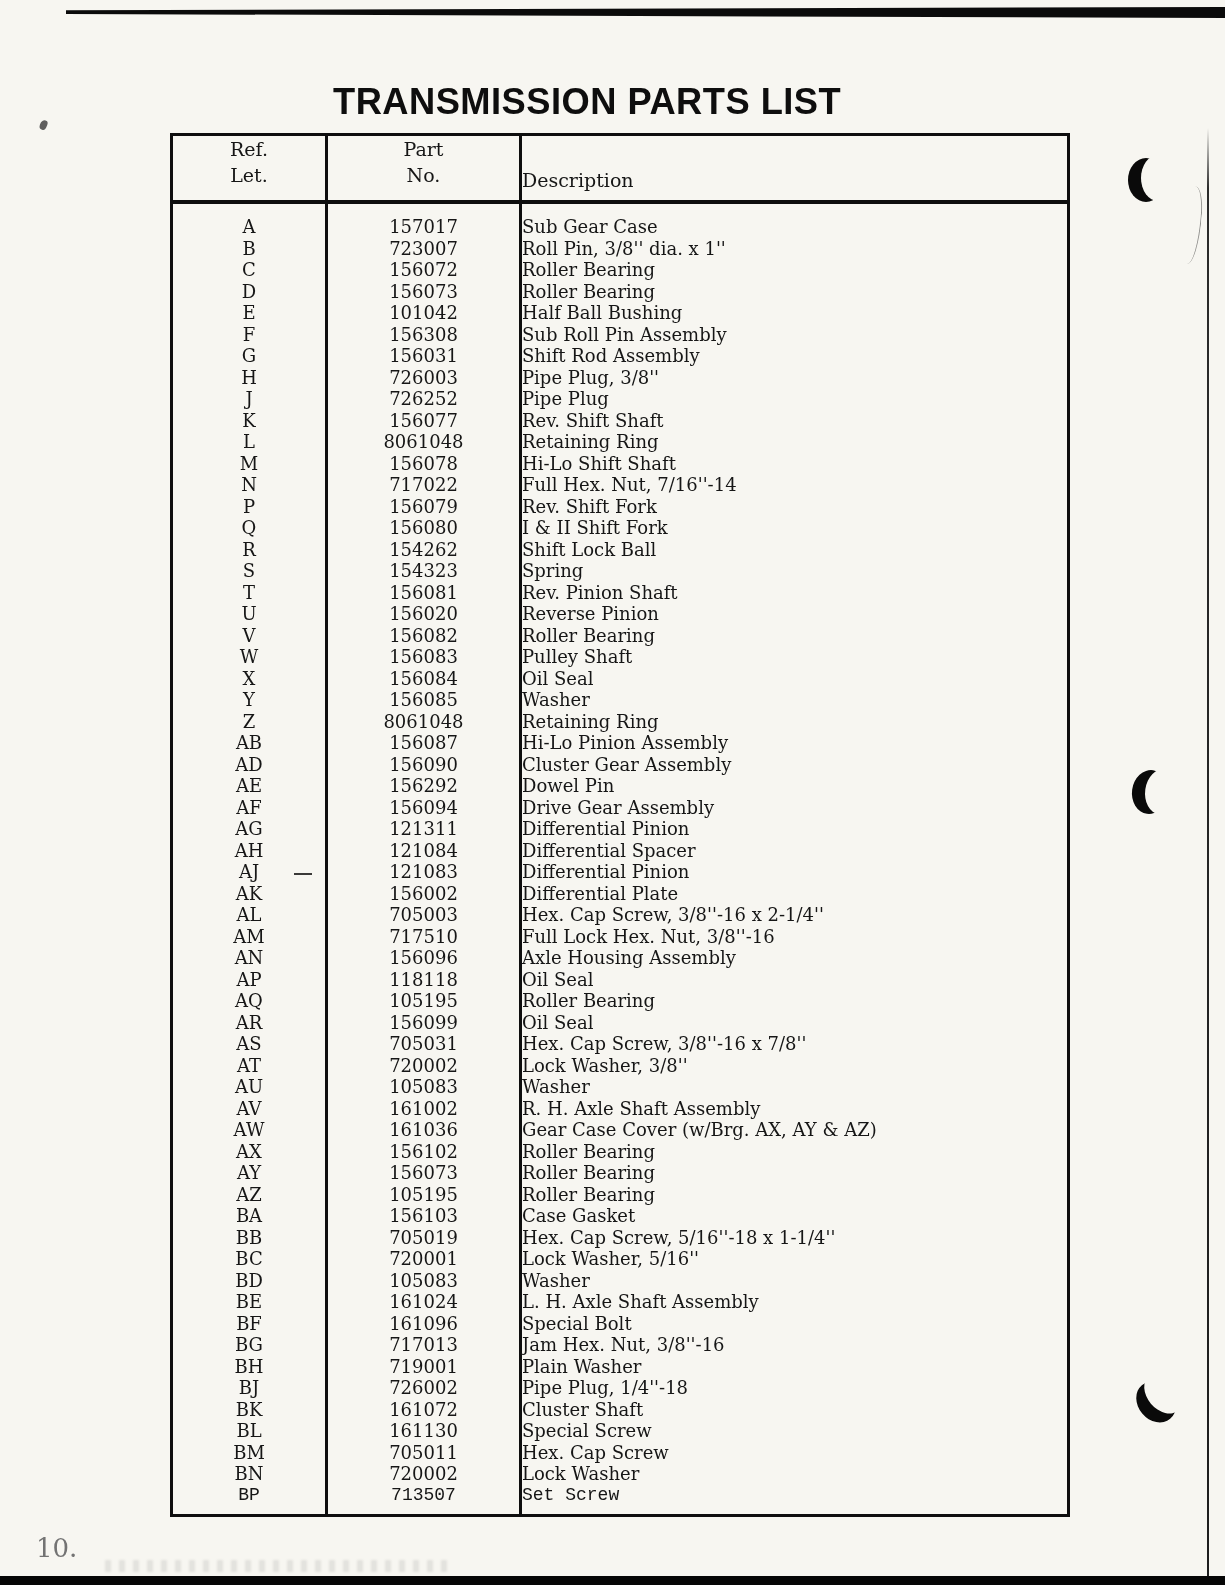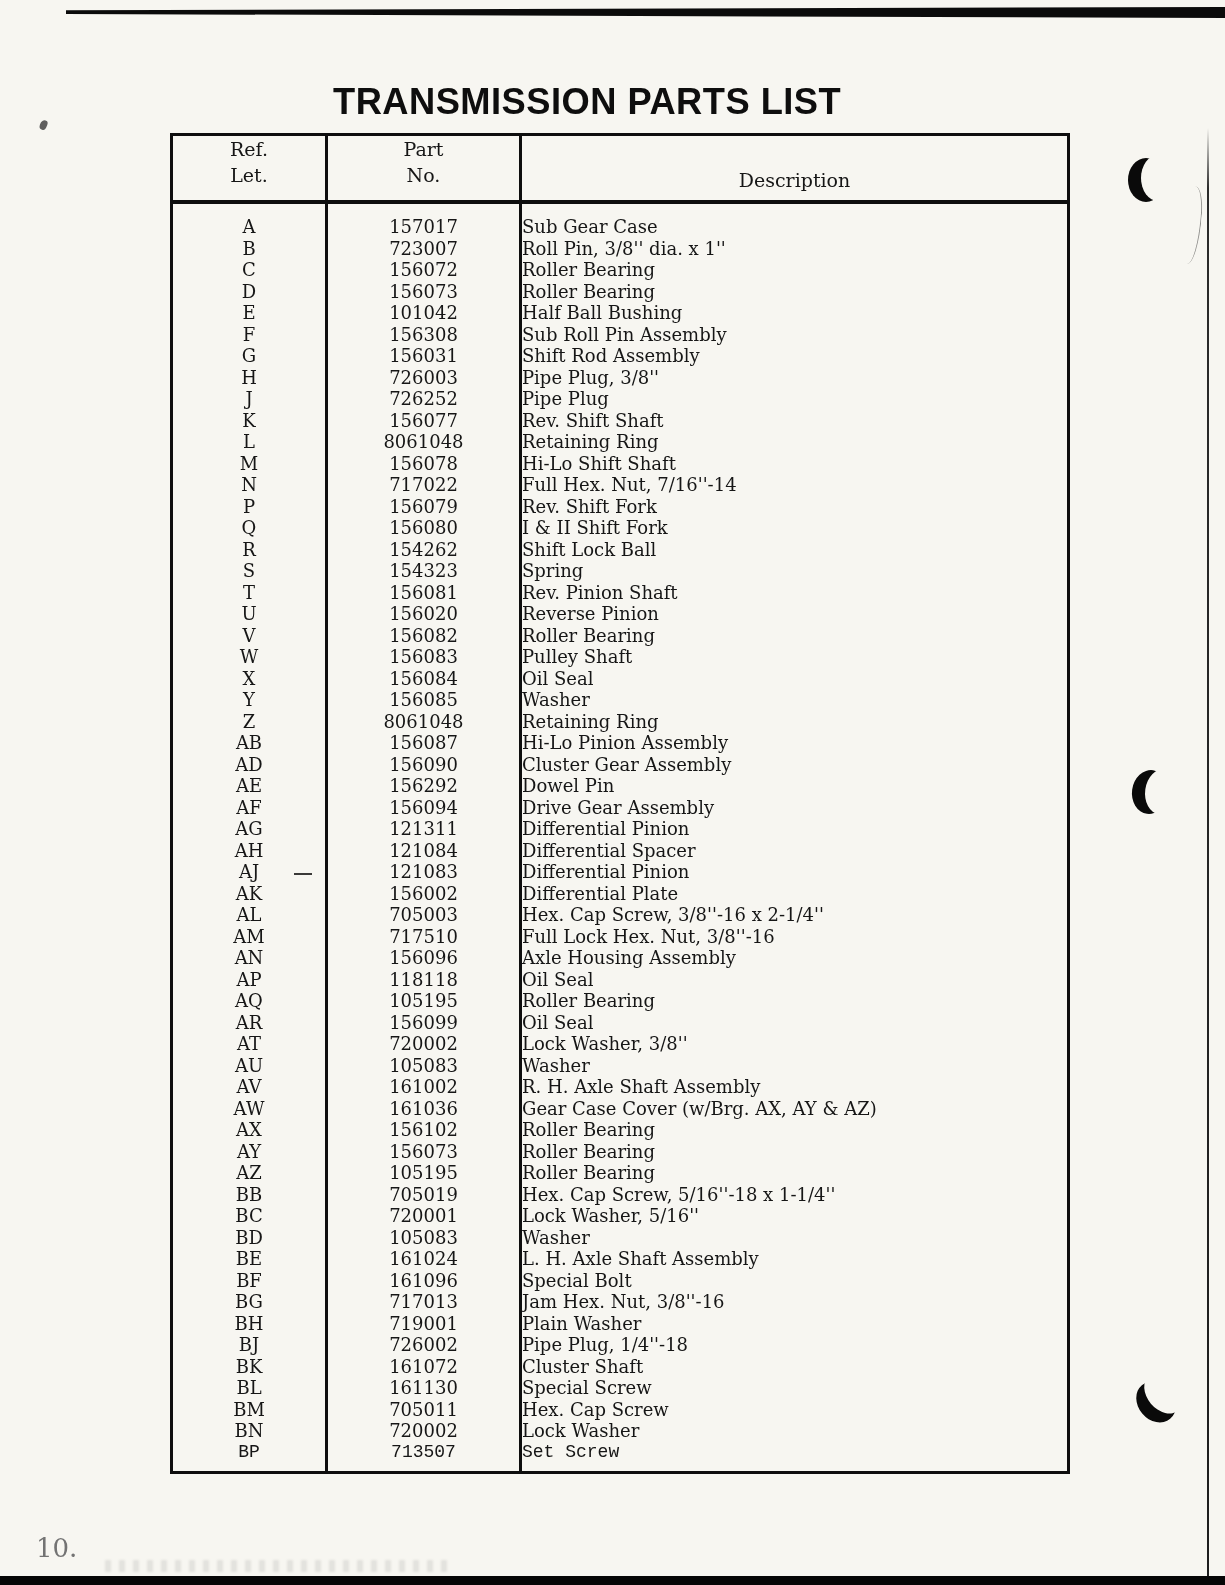--- a/index.html
+++ b/index.html
@@ -36,21 +36,21 @@
     border:3px solid #0e0e0e;
   }
   table.parts td{padding:0;vertical-align:top;}
   thead td{
     height:57px;border-bottom:4px solid #0e0e0e;
     font-size:19px;line-height:26px;text-align:center;vertical-align:middle;
   }
   td.c-ref{border-right:3px solid #0e0e0e;text-align:center;}
   td.c-part{border-right:3px solid #0e0e0e;text-align:center;}
   td.c-desc{padding-left:57px;text-align:left;}
-  thead td.c-desc{padding-left:0;text-align:center;vertical-align:bottom;padding-bottom:7px;margin-left:36px;}
+  thead td.c-desc{padding-left:0;vertical-align:bottom;padding-bottom:7px;margin-left:36px;}
   tbody td{height:21.5px;font-size:18px;line-height:21.5px;white-space:nowrap;}
   tbody tr:first-child td{padding-top:12px;}
   tbody tr:last-child td{padding-bottom:8px;font-family:Liberation Mono, monospace;}
   .hdr-line{display:block;}
   
   .crescent{position:absolute;}
   .crescent .full{width:36px;height:44px;background:#0a0a0a;border-radius:50%;}
   .crescent .bite{position:absolute;left:13px;top:-3px;width:34px;height:46px;background:#f7f6f1;border-radius:50%;}
   .crescent-1{left:1128px;top:158px;}
   .crescent-2{left:1132px;top:770px;transform:rotate(8deg);}
@@ -283,20 +283,25 @@
         <td class="c-ref">AQ</td>
         <td class="c-part">105195</td>
         <td class="c-desc">Roller Bearing</td>
       </tr>
       <tr>
         <td class="c-ref">AR</td>
         <td class="c-part">156099</td>
         <td class="c-desc">Oil Seal</td>
       </tr>
       <tr>
+        <td class="c-ref">AS</td>
+        <td class="c-part">705031</td>
+        <td class="c-desc">Hex. Cap Screw, 3/8''-16 x 7/8''</td>
+      </tr>
+      <tr>
         <td class="c-ref">AT</td>
         <td class="c-part">720002</td>
         <td class="c-desc">Lock Washer, 3/8''</td>
       </tr>
       <tr>
         <td class="c-ref">AU</td>
         <td class="c-part">105083</td>
         <td class="c-desc">Washer</td>
       </tr>
       <tr>
@@ -316,20 +321,25 @@
       </tr>
       <tr>
         <td class="c-ref">AY</td>
         <td class="c-part">156073</td>
         <td class="c-desc">Roller Bearing</td>
       </tr>
       <tr>
         <td class="c-ref">AZ</td>
         <td class="c-part">105195</td>
         <td class="c-desc">Roller Bearing</td>
+      </tr>
+      <tr>
+        <td class="c-ref">BA</td>
+        <td class="c-part">156103</td>
+        <td class="c-desc">Case Gasket</td>
       </tr>
       <tr>
         <td class="c-ref">BB</td>
         <td class="c-part">705019</td>
         <td class="c-desc">Hex. Cap Screw, 5/16''-18 x 1-1/4''</td>
       </tr>
       <tr>
         <td class="c-ref">BC</td>
         <td class="c-part">720001</td>
         <td class="c-desc">Lock Washer, 5/16''</td>

